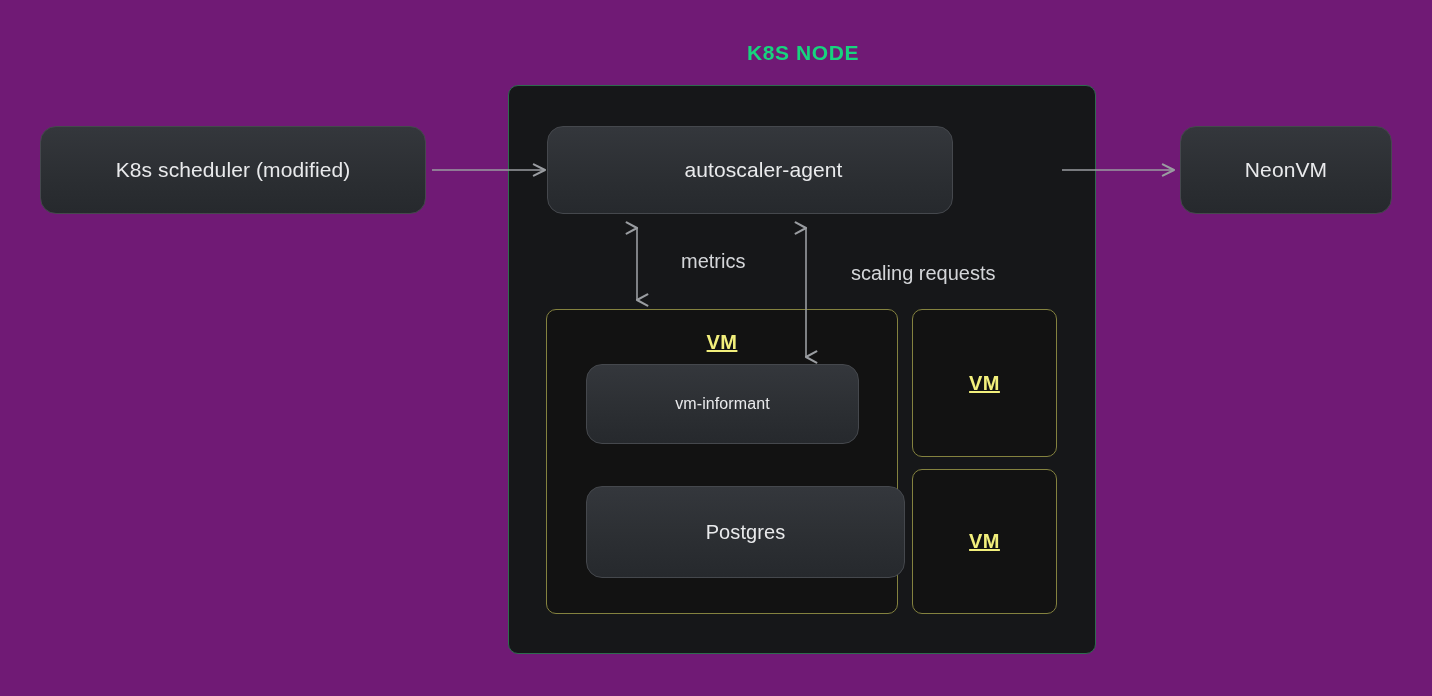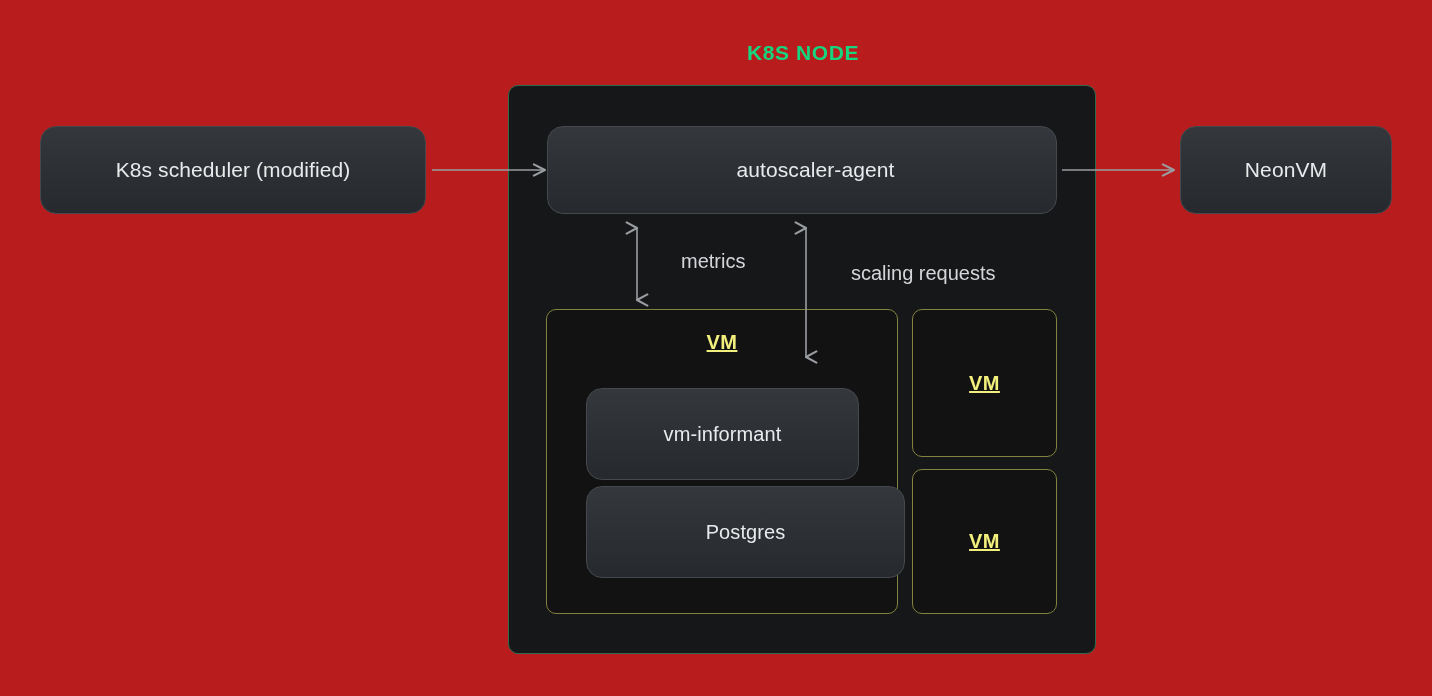--- a/index.html
+++ b/index.html
@@ -4,21 +4,21 @@
 <style>
   html, body {
     margin: 0;
     padding: 0;
     background: #0d0d0d;
   }
   #canvas {
     position: relative;
     width: 1432px;
     height: 696px;
-    background: #b91c1c;
+    background: #701a75;
     font-family: "Liberation Sans", sans-serif;
     overflow: hidden;
   }
 
   
   .node-title {
     position: absolute;
     left: 508px;
     top: 41px;
     width: 590px;
@@ -52,23 +52,23 @@
     color: #e9eaec;
     display: flex;
     align-items: center;
     justify-content: center;
     font-size: 21px;
     font-weight: 400;
     letter-spacing: 0.1px;
   }
 
   #box-scheduler { left: 40px;  top: 126px; width: 386px; height: 88px; }
-  #box-agent     { left: 547px; top: 126px; width: 510px; height: 88px; padding-left: 27px; }
+  #box-agent     { left: 547px; top: 126px; width: 406px; height: 88px; padding-left: 27px; }
   #box-neonvm    { left: 1180px;top: 126px; width: 212px; height: 88px; }
-  #box-informant { left: 586px; top: 388px; width: 273px; height: 92px; font-size: 20px; }
+  #box-informant { left: 586px; top: 364px; width: 273px; height: 80px; font-size: 16px; }
   #box-postgres  { left: 586px; top: 486px; width: 319px; height: 92px; font-size: 20px; }
 
   
   .vm-box {
     position: absolute;
     box-sizing: border-box;
     border: 1.5px solid #84823f;
     border-radius: 10px;
     background: #121212;
   }

